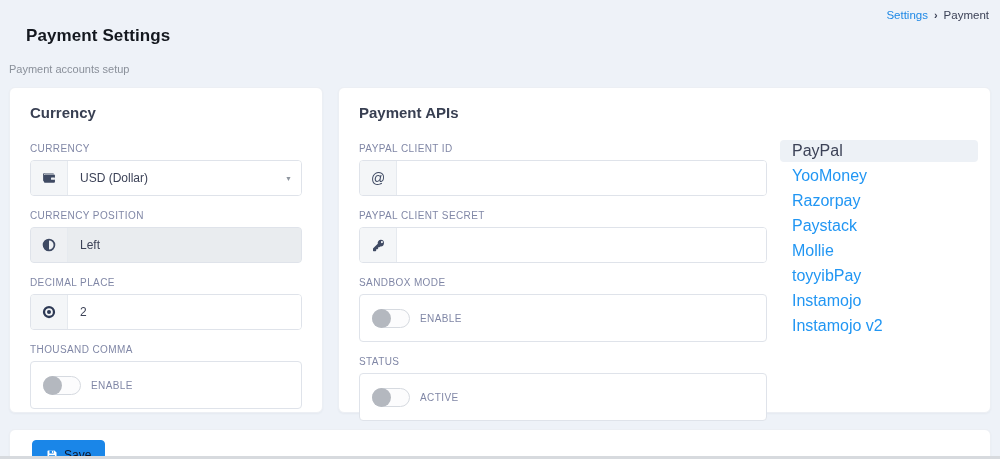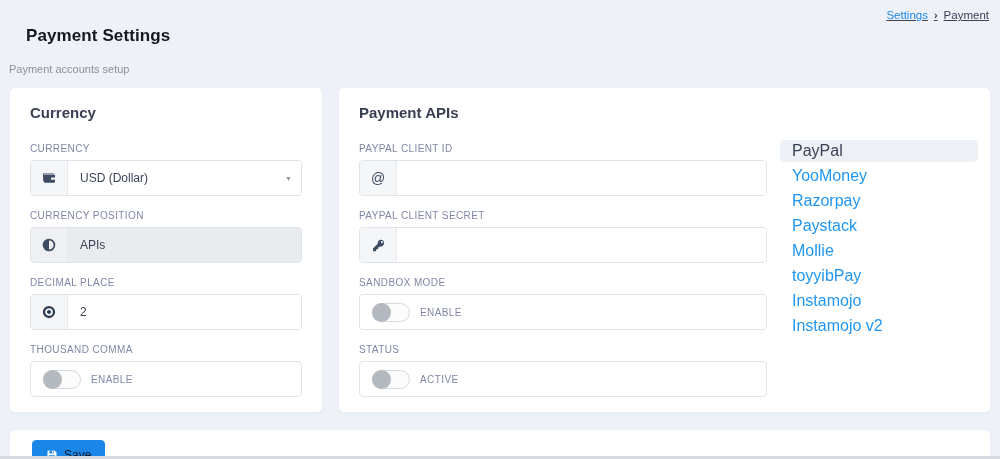--- a/index.html
+++ b/index.html
@@ -8,21 +8,21 @@
     width:1000px; height:459px;
     background:#eef2f8;
     font-family:"Liberation Sans", sans-serif;
     position:relative; overflow:hidden;
     color:#3c4257;
   }
   
   .page-header { padding:9px 10px 0 9px; position:relative; }
   .page-title { margin:17px; font-size:17px; font-weight:700; color:#14181f; letter-spacing:0.1px; }
   .page-subtitle { margin:5px 0 0 0; font-size:11px; color:#8a909a; }
-  .breadcrumb { position:absolute; top:9px; right:11px; font-size:11.5px; display:flex; align-items:center; gap:6px;text-decoration:underline; }
+  .breadcrumb { position:absolute; top:9px; right:11px; font-size:11.5px; display:flex; align-items:center; gap:6px; }
   .breadcrumb a { color:#1e88e5; text-decoration:none; cursor:pointer; }
   .breadcrumb .sep { color:#3c4257; font-size:11px; font-weight:700; line-height:1; }
   .breadcrumb .current { color:#3c4257; }
 
   
   .content { display:flex; gap:15px; padding:0 9px; margin-top:12px; align-items:stretch; }
   .card {
     background:#ffffff; border-radius:6px;
     border:1px solid #eceff4;
     box-shadow:0 1px 2px rgba(60,75,100,0.05);
@@ -58,21 +58,21 @@
     border:none; outline:none; width:100%; height:100%;
     font-size:12px; color:#3c4257; font-family:"Liberation Sans", sans-serif; background:transparent; padding:0;
   }
   .select-caret { position:absolute; right:9px; top:50%; transform:translateY(-50%); font-size:7px; color:#8f969f; }
   .input-group.readonly { background:#e9ecef; }
   .input-group.readonly .ig-icon { background:#eef0f3; }
   .input-group.readonly .ig-value { background:#e9ecef; }
 
   
   .toggle-box {
-    height:36px; border:1px solid #dfe3ea; border-radius:4px; background:#fff;
+    height:48px; border:1px solid #dfe3ea; border-radius:4px; background:#fff;
     display:flex; align-items:center; gap:10px; padding:0 12px;
   }
   .switch {
     width:38px; height:19px; flex:none; border-radius:10px;
     background:#fcfcfd; border:1px solid #d6dae0; position:relative; cursor:pointer;
   }
   .switch::after {
     content:''; position:absolute; left:-1px; top:-1px;
     width:19px; height:19px; border-radius:50%; background:#b4b8bf;
   }
@@ -140,21 +140,21 @@
 
     <div class="field">
       <span class="field-label">Currency position</span>
       <div class="input-group readonly">
         <span class="ig-icon">
           <svg width="14" height="14" viewBox="0 0 16 16">
               <circle cx="8" cy="8" r="6.2" fill="none" stroke="#3f4a63" stroke-width="2"></circle>
               <path d="M8 1.8 A6.2 6.2 0 0 0 8 14.2 Z" fill="#3f4a63"></path>
             </svg>
         </span>
-        <span class="ig-value">APIs</span>
+        <span class="ig-value">Left</span>
       </div>
     </div>
 
     <div class="field">
       <span class="field-label">Decimal place</span>
       <div class="input-group">
         <span class="ig-icon">
           <svg width="14" height="14" viewBox="0 0 16 16">
               <circle cx="8" cy="8" r="5.7" fill="none" stroke="#2e3a55" stroke-width="2.6"></circle>
               <circle cx="8" cy="8" r="2.3" fill="#2e3a55"></circle>

